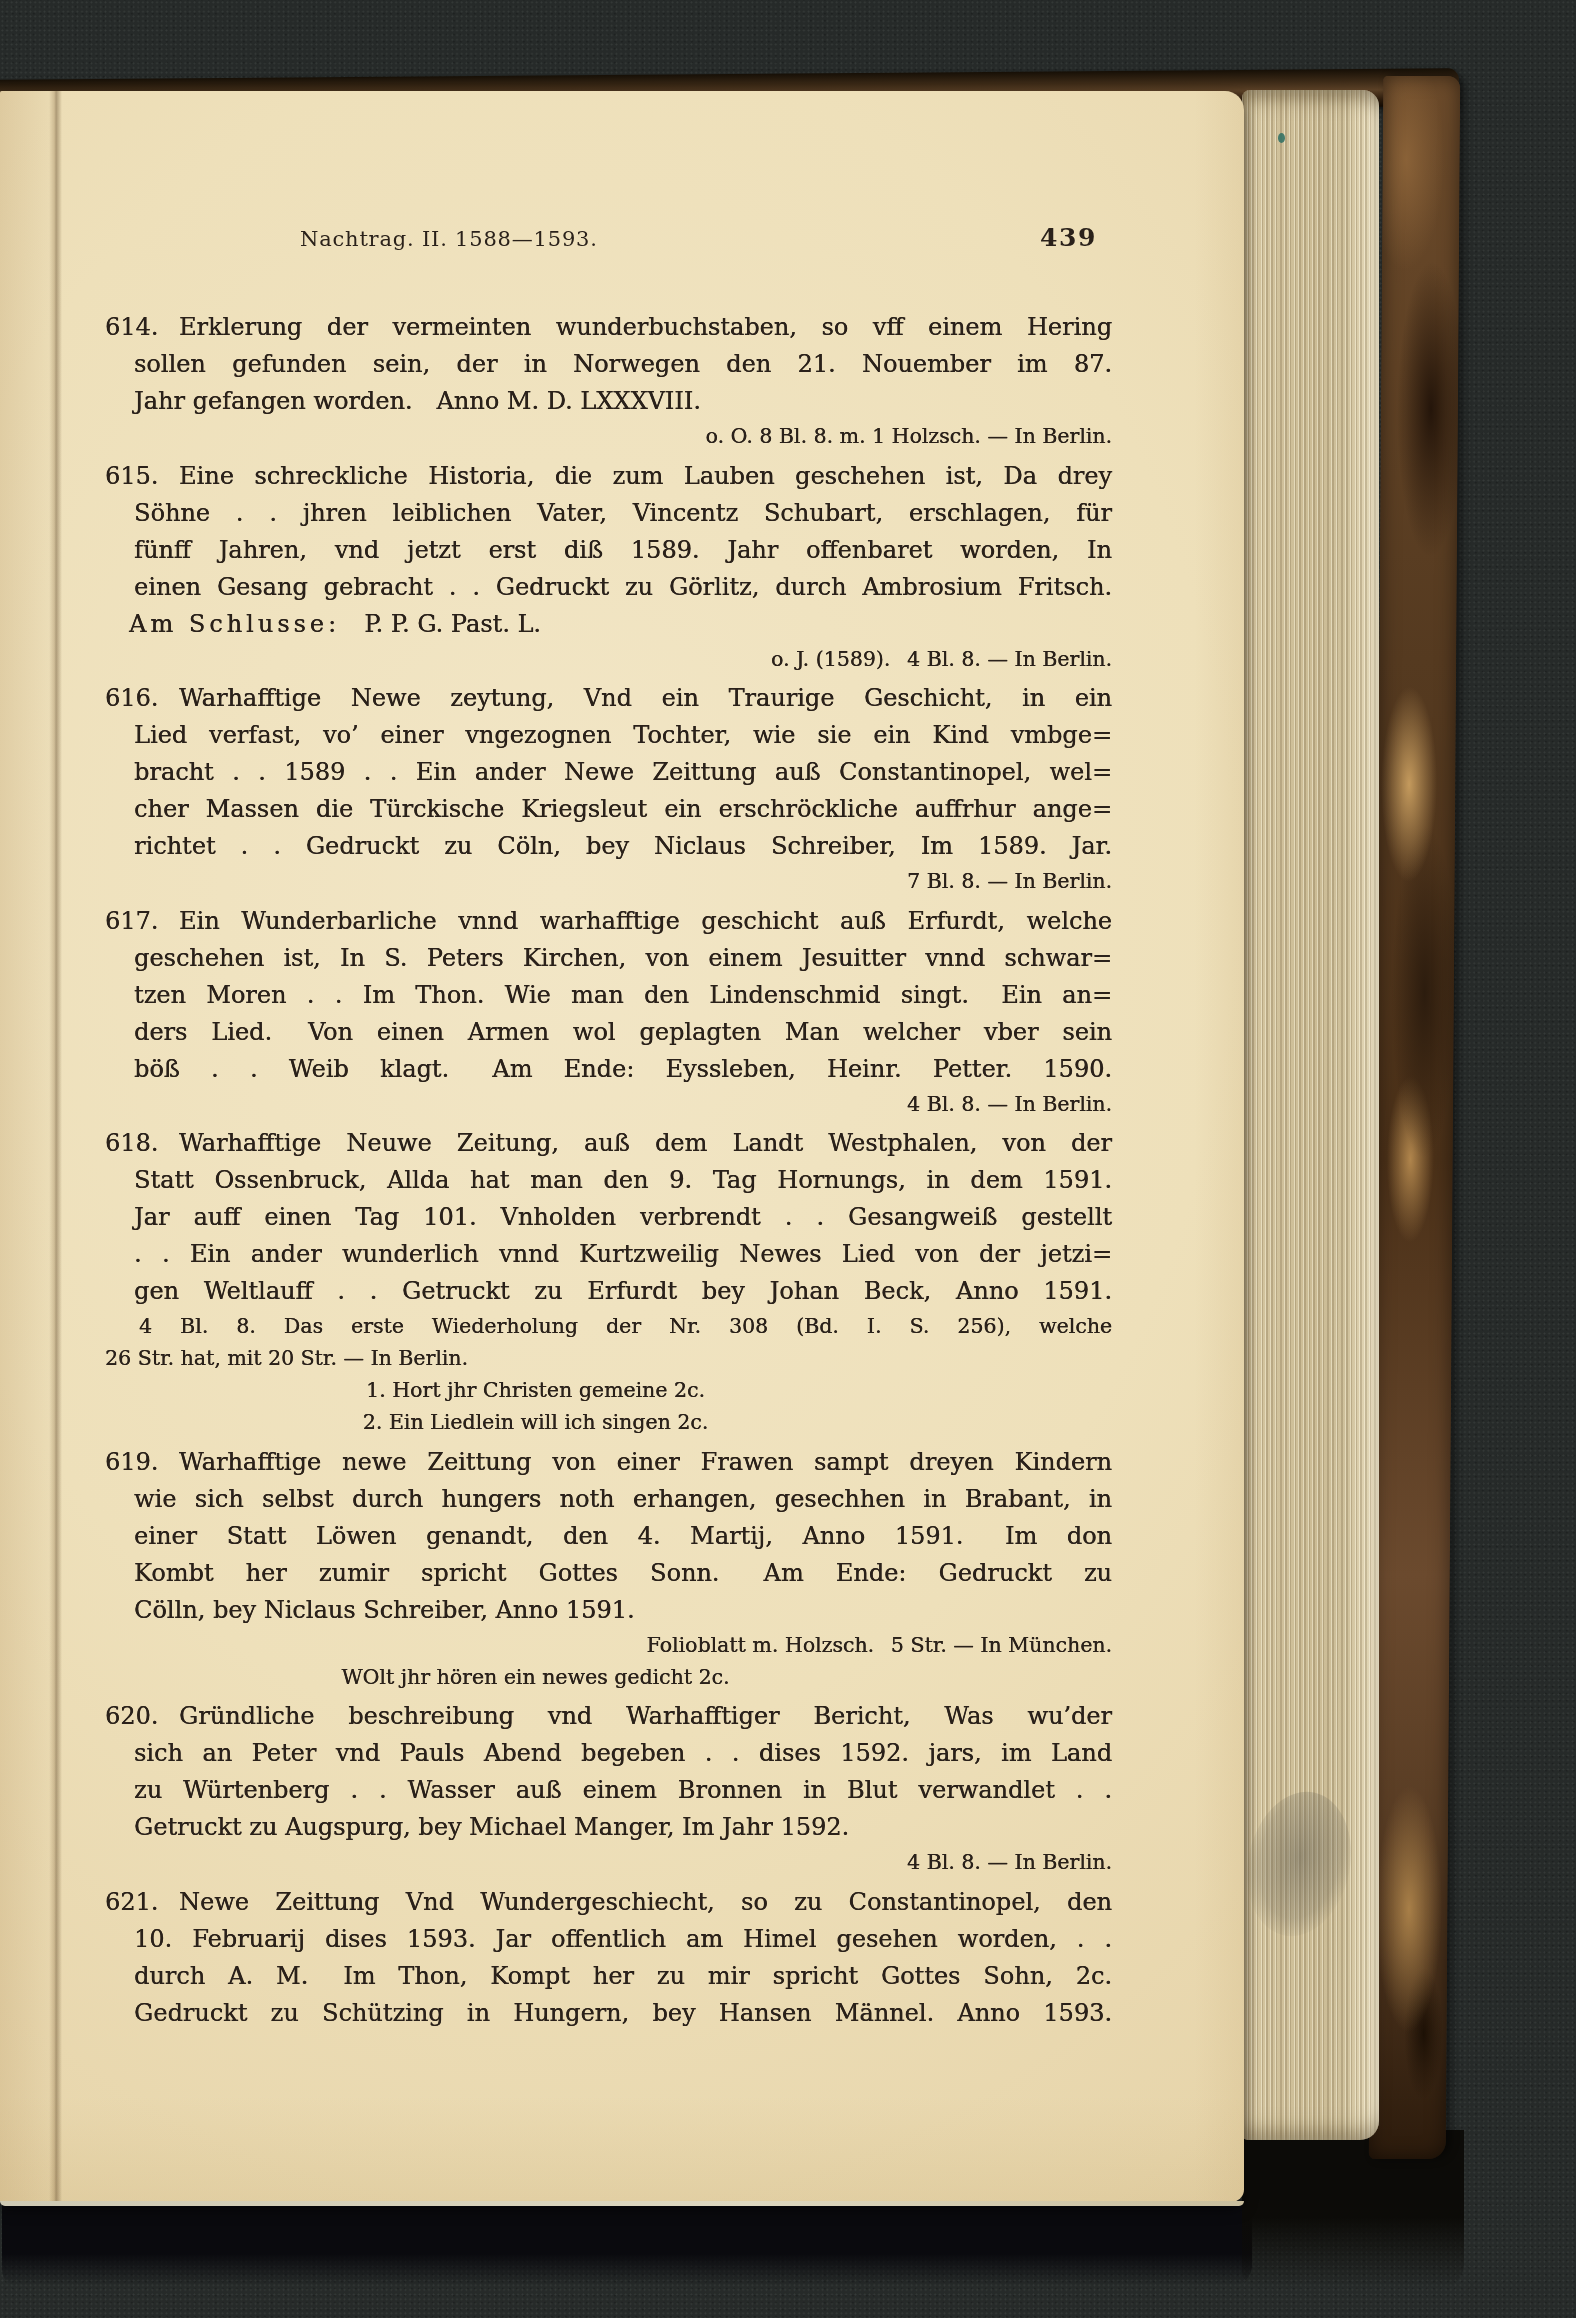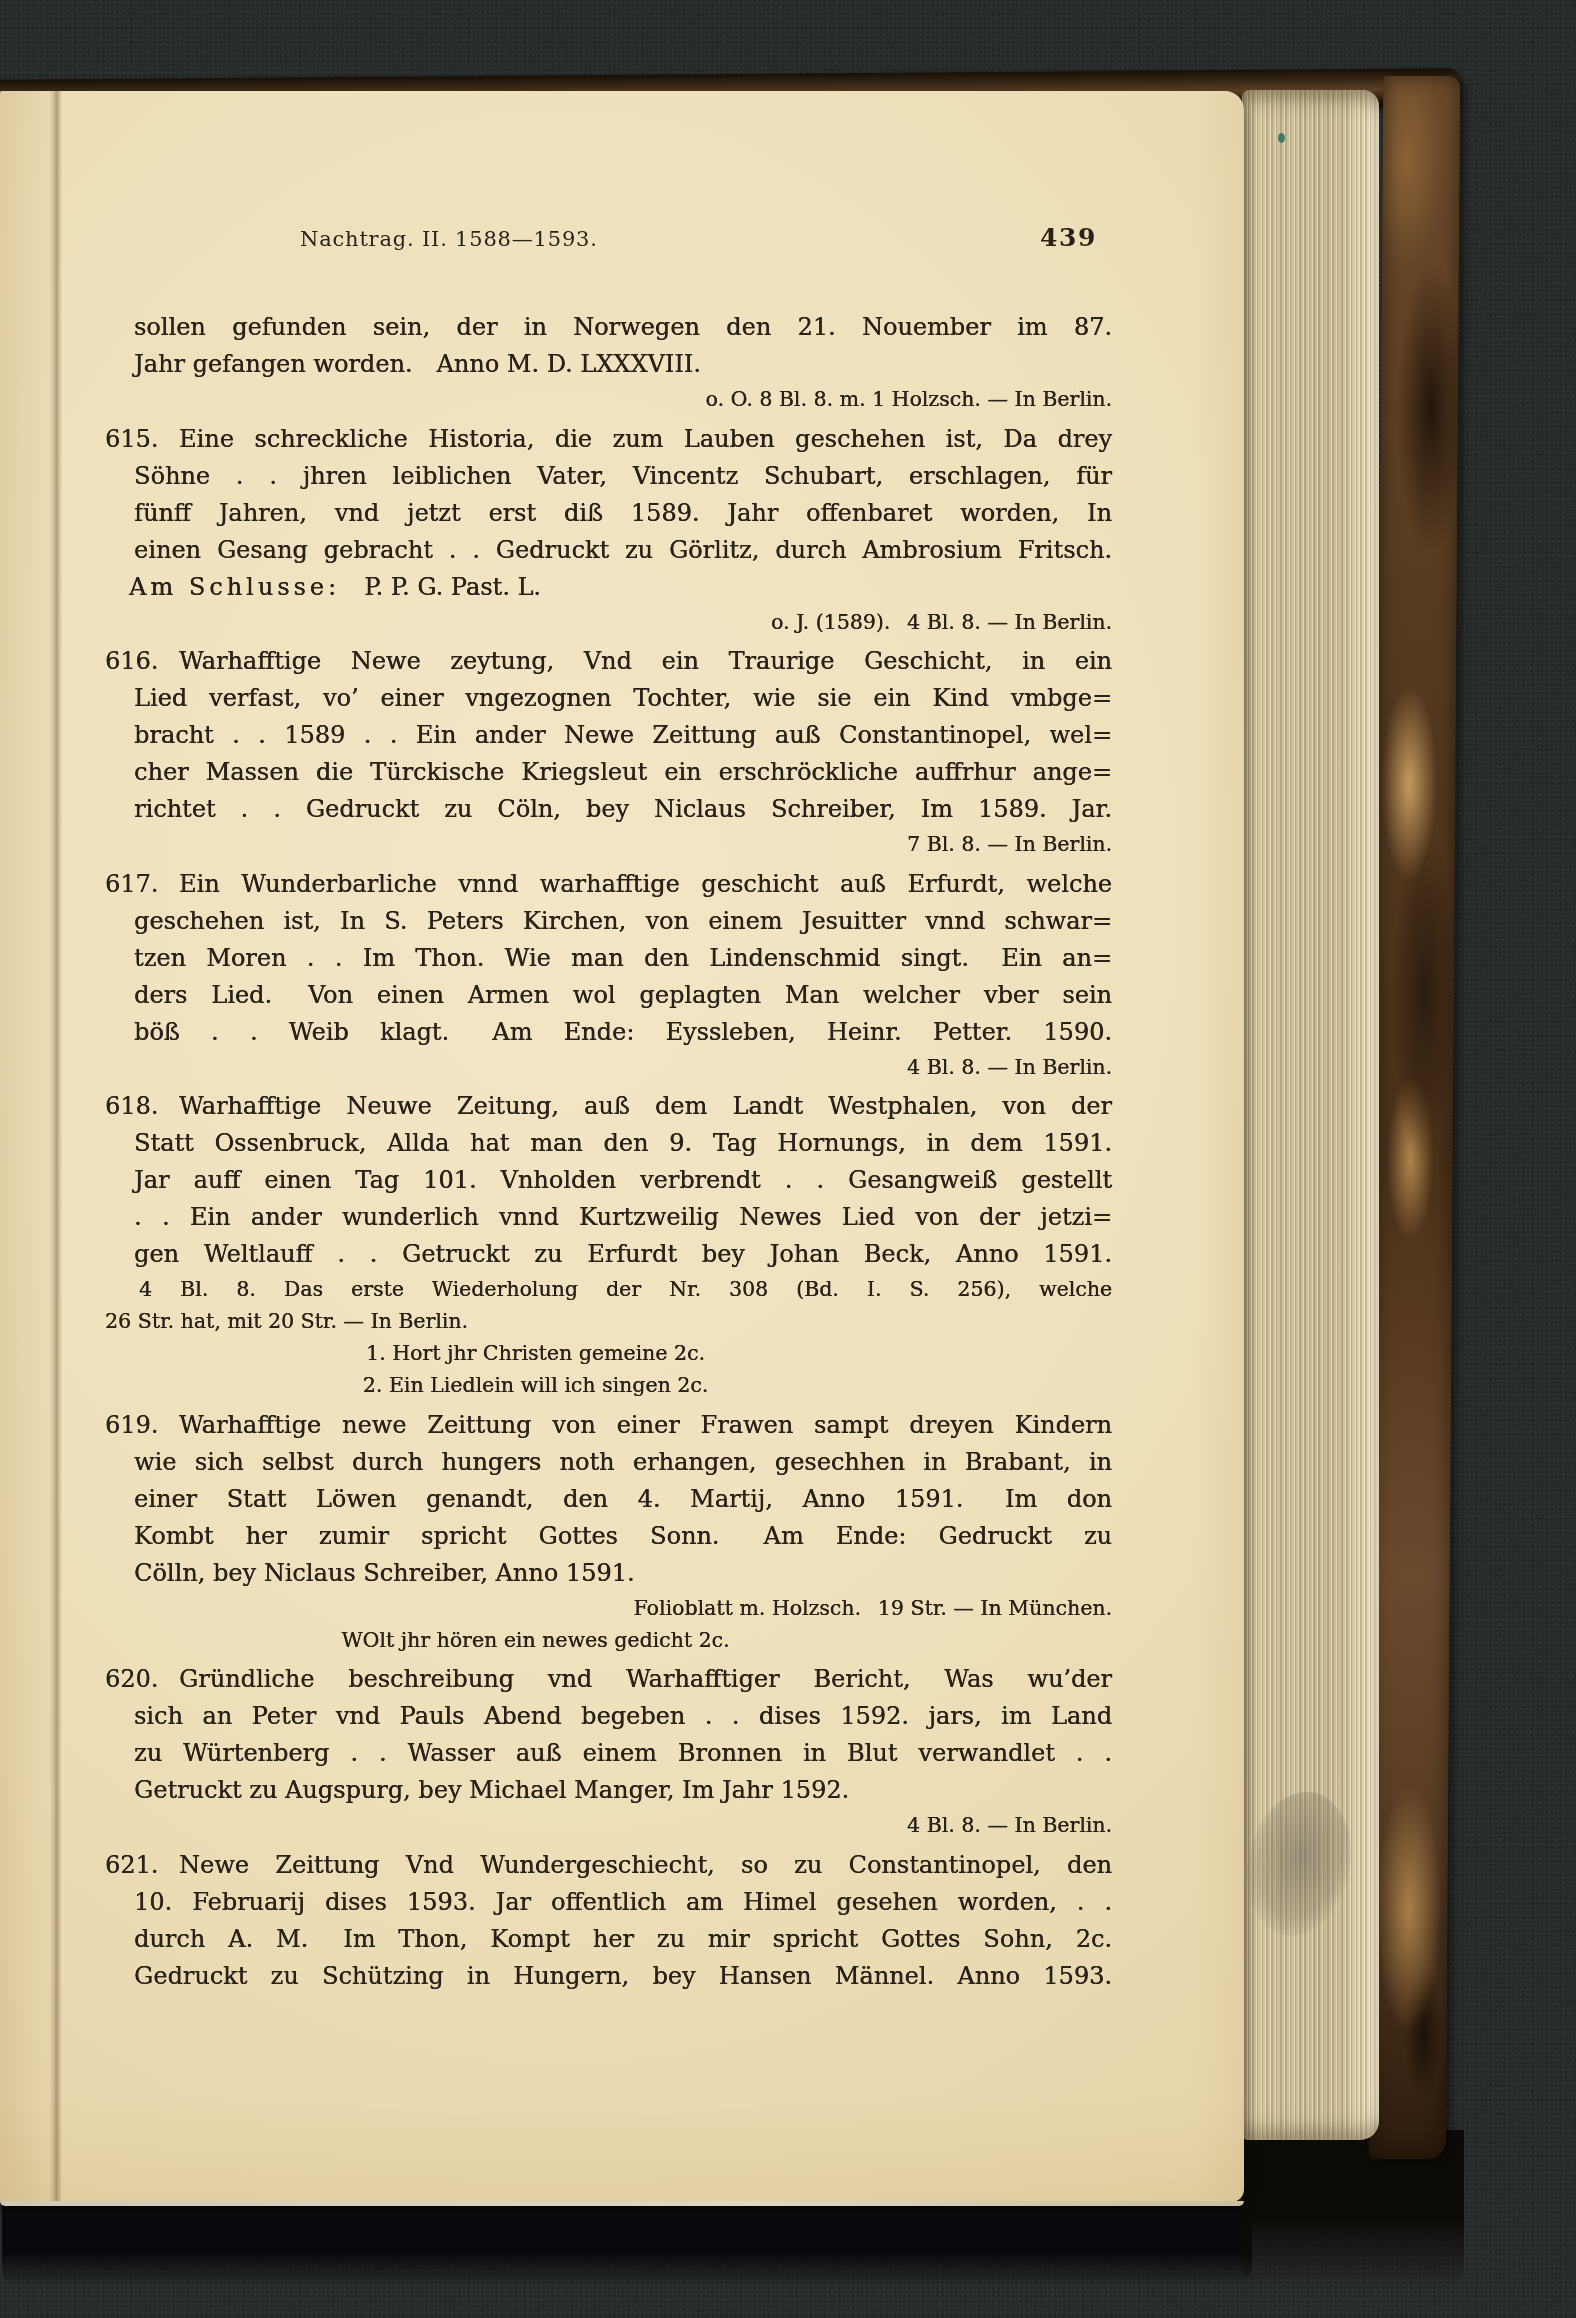--- a/index.html
+++ b/index.html
@@ -140,20 +140,21 @@
 
   <div class="page">
     <div class="gutter-crease"></div>
     <div class="page-edge-highlight"></div>
 
     <div class="running-title">Nachtrag. II. 1588—1593.</div>
     <div class="page-number">439</div>
 
     <div class="entries" id="entries">
         <div class="entry">
+          <div class="line first j"><span class="num">614.</span><span>Erklerung der vermeinten wunderbuchstaben, so vff einem Hering</span></div>
           <div class="line cont j"><span>sollen gefunden sein, der in Norwegen den 21. Nouember im 87.</span></div>
           <div class="line cont"><span>Jahr gefangen worden.  Anno M. D. LXXXVIII.</span></div>
           <div class="line note"><span>o. O. 8 Bl. 8. m. 1 Holzsch. — In Berlin.</span></div>
         </div>
         <div class="entry">
           <div class="line first j"><span class="num">615.</span><span>Eine schreckliche Historia, die zum Lauben geschehen ist, Da drey</span></div>
           <div class="line cont j"><span>Söhne . . jhren leiblichen Vater, Vincentz Schubart, erschlagen, für</span></div>
           <div class="line cont j"><span>fünff Jahren, vnd jetzt erst diß 1589. Jahr offenbaret worden, In</span></div>
           <div class="line cont j"><span>einen Gesang gebracht . . Gedruckt zu Görlitz, durch Ambrosium Fritsch.</span></div>
           <div class="line cont0"><span class="spaced">Am Schlusse:</span><span>P. P. G. Past. L.</span></div>
@@ -185,21 +186,21 @@
           <div class="line note0"><span>26 Str. hat, mit 20 Str. — In Berlin.</span></div>
           <div class="line center"><span>1. Hort jhr Christen gemeine 2c.</span></div>
           <div class="line center"><span>2. Ein Liedlein will ich singen 2c.</span></div>
         </div>
         <div class="entry">
           <div class="line first j"><span class="num">619.</span><span>Warhafftige newe Zeittung von einer Frawen sampt dreyen Kindern</span></div>
           <div class="line cont j"><span>wie sich selbst durch hungers noth erhangen, gesechhen in Brabant, in</span></div>
           <div class="line cont j"><span>einer Statt Löwen genandt, den 4. Martij, Anno 1591.  Im don</span></div>
           <div class="line cont j"><span>Kombt her zumir spricht Gottes Sonn.  Am Ende: Gedruckt zu</span></div>
           <div class="line cont"><span>Cölln, bey Niclaus Schreiber, Anno 1591.</span></div>
-          <div class="line note"><span>Folioblatt m. Holzsch.  19 Str. — In München.</span></div>
+          <div class="line note"><span>Folioblatt m. Holzsch.  5 Str. — In München.</span></div>
           <div class="line center"><span>WOlt jhr hören ein newes gedicht 2c.</span></div>
         </div>
         <div class="entry">
           <div class="line first j"><span class="num">620.</span><span>Gründliche beschreibung vnd Warhafftiger Bericht, Was wu’der</span></div>
           <div class="line cont j"><span>sich an Peter vnd Pauls Abend begeben . . dises 1592. jars, im Land</span></div>
           <div class="line cont j"><span>zu Würtenberg . . Wasser auß einem Bronnen in Blut verwandlet . .</span></div>
           <div class="line cont"><span>Getruckt zu Augspurg, bey Michael Manger, Im Jahr 1592.</span></div>
           <div class="line note"><span>4 Bl. 8. — In Berlin.</span></div>
         </div>
         <div class="entry">

